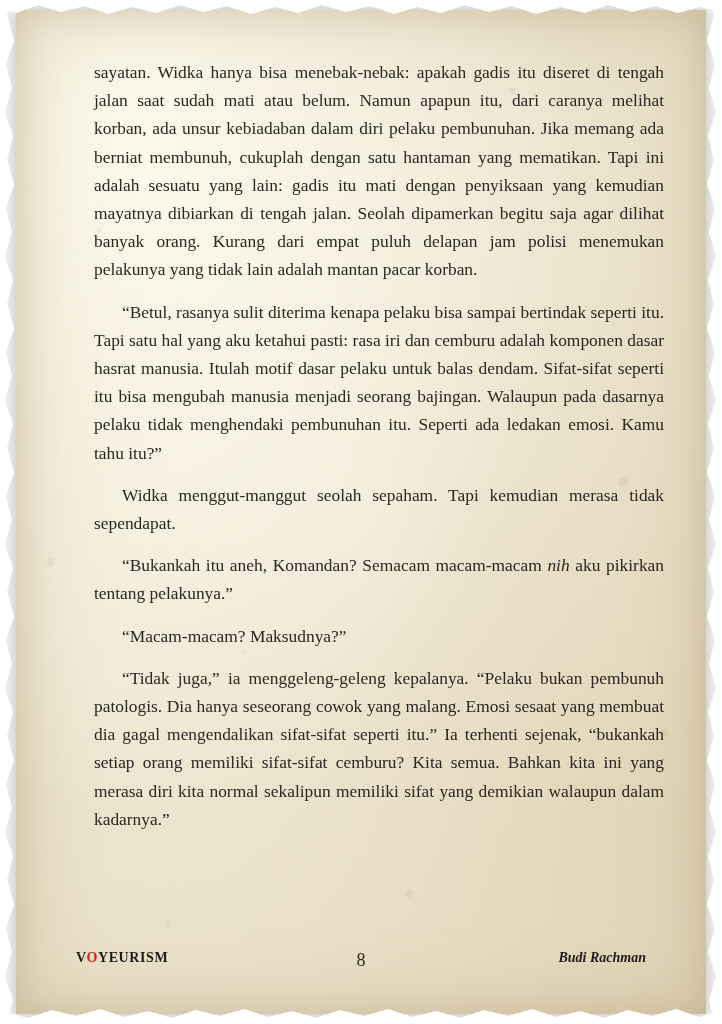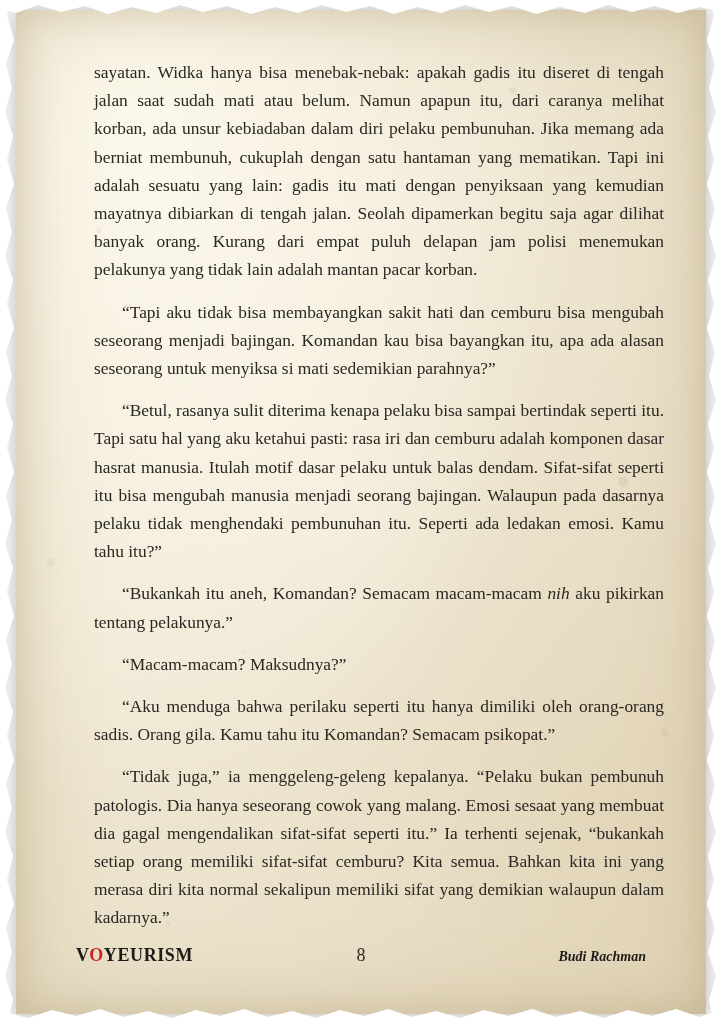--- a/index.html
+++ b/index.html
@@ -149,21 +149,21 @@
     right: 60px;
     bottom: 48px;
     display: flex;
     align-items: baseline;
     justify-content: space-between;
     z-index: 3;
   }
   #footer-left {
     font-family: "Liberation Serif", serif;
     font-weight: bold;
-    font-size: 18px;
+    font-size: 14px;
     letter-spacing: 0.6px;
     color: #1e1b18;
   }
   #footer-left .accent {
     color: #cf2222;
   }
   #footer-center {
     font-size: 18px;
     color: #2b2722;
     position: absolute;
@@ -180,25 +180,24 @@
 </style>
 </head>
 <body>
 
 <div id="page-wrap">
 
   <div id="paper">
 
     <div id="content">
         <p class="para"><span>sayatan. Widka hanya bisa menebak-nebak: apakah gadis itu diseret di tengah jalan saat sudah mati atau belum. Namun apapun itu, dari caranya melihat korban, ada unsur kebiadaban dalam diri pelaku pembunuhan. Jika memang ada berniat membunuh, cukuplah dengan satu hantaman yang mematikan. Tapi ini adalah sesuatu yang lain: gadis itu mati dengan penyiksaan yang kemudian mayatnya dibiarkan di tengah jalan. Seolah dipamerkan begitu saja agar dilihat banyak orang. Kurang dari empat puluh delapan jam polisi menemukan pelakunya yang tidak lain adalah mantan pacar korban.</span></p>
-        <p class="para indent"><span>“Tapi aku tidak bisa membayangkan sakit hati dan cemburu bisa mengubah seseorang menjadi bajingan. Komandan kau bisa bayangkan itu, apa ada alasan seseorang untuk menyiksa si mati sedemikian parahnya?”</span></p>
         <p class="para indent"><span>“Betul, rasanya sulit diterima kenapa pelaku bisa sampai bertindak seperti itu. Tapi satu hal yang aku ketahui pasti: rasa iri dan cemburu adalah komponen dasar hasrat manusia. Itulah motif dasar pelaku untuk balas dendam. Sifat-sifat seperti itu bisa mengubah manusia menjadi seorang bajingan. Walaupun pada dasarnya pelaku tidak menghendaki pembunuhan itu. Seperti ada ledakan emosi. Kamu tahu itu?”</span></p>
+        <p class="para indent"><span>Widka menggut-manggut seolah sepaham. Tapi kemudian merasa tidak sependapat.</span></p>
         <p class="para indent"><span>“Bukankah itu aneh, Komandan? Semacam macam-macam </span><em>nih</em><span> aku pikirkan tentang pelakunya.”</span></p>
         <p class="para indent"><span>“Macam-macam? Maksudnya?”</span></p>
-        <p class="para indent"><span>“Aku menduga bahwa perilaku seperti itu hanya dimiliki oleh orang-orang sadis. Orang gila. Kamu tahu itu Komandan? Semacam psikopat.”</span></p>
         <p class="para indent"><span>“Tidak juga,” ia menggeleng-geleng kepalanya. “Pelaku bukan pembunuh patologis. Dia hanya seseorang cowok yang malang. Emosi sesaat yang membuat dia gagal mengendalikan sifat-sifat seperti itu.” Ia terhenti sejenak, “bukankah setiap orang memiliki sifat-sifat cemburu? Kita semua. Bahkan kita ini yang merasa diri kita normal sekalipun memiliki sifat yang demikian walaupun dalam kadarnya.”</span></p>
       </div>
 
     <div id="footer">
       <div id="footer-left">
         <span>V</span><span class="accent">O</span><span>YEURISM</span>
       </div>
       <div id="footer-center">8</div>
       <div id="footer-right">Budi Rachman</div>
     </div>

